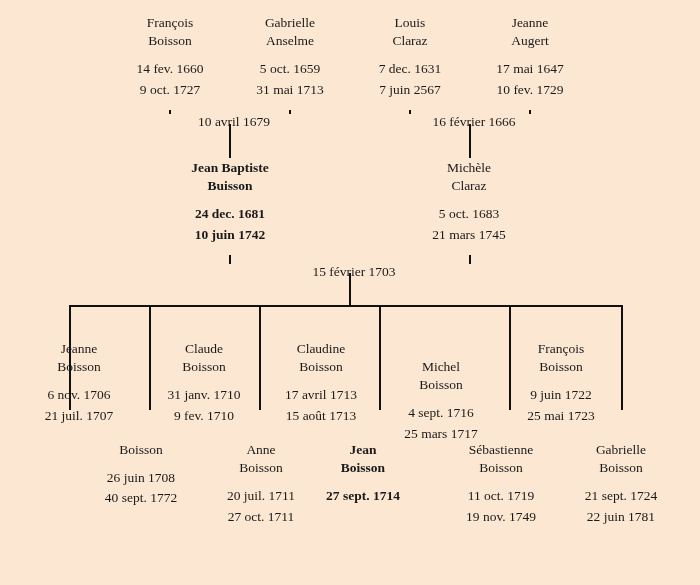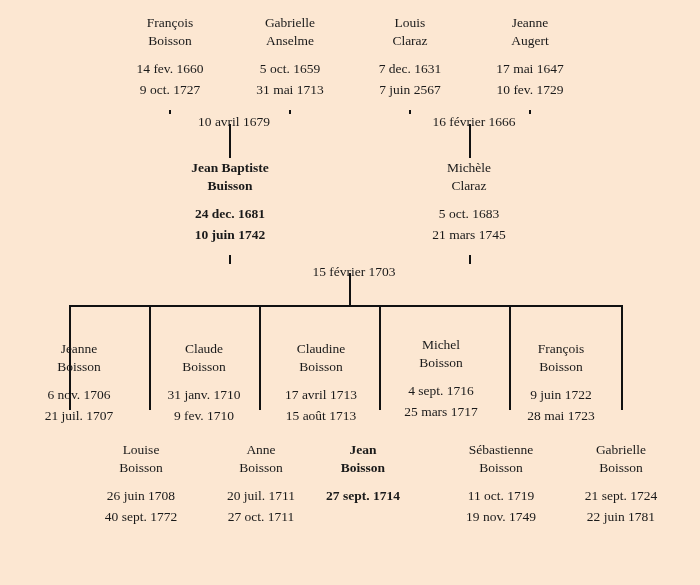--- a/index.html
+++ b/index.html
@@ -144,36 +144,35 @@
     <div class="dates" style="margin-top:2px">9 fev. 1710</div>
   </div>
 
   <div class="person" style="left:262px; top:340px; width:118px;">
     <div class="name">Claudine</div>
     <div class="name">Boisson</div>
     <div class="dates">17 avril 1713</div>
     <div class="dates" style="margin-top:2px">15 août 1713</div>
   </div>
 
-  <div class="person" style="left:382px; top:336px; width:118px;">
+  <div class="person" style="left:382px; top:358px; width:118px;">
     <div class="name">Michel</div>
     <div class="name">Boisson</div>
     <div class="dates">4 sept. 1716</div>
     <div class="dates" style="margin-top:2px">25 mars 1717</div>
   </div>
 
   <div class="person" style="left:502px; top:340px; width:118px;">
     <div class="name">François</div>
     <div class="name">Boisson</div>
     <div class="dates">9 juin 1722</div>
-    <div class="dates" style="margin-top:2px">28 mai 1723</div>
+    <div class="dates" style="margin-top:2px">25 mai 1723</div>
   </div>
 
   <div class="person" style="left:82px; top:441px; width:118px;">
-    <div class="name">Louise</div>
     <div class="name">Boisson</div>
     <div class="dates">26 juin 1708</div>
     <div class="dates" style="margin-top:2px">40 sept. 1772</div>
   </div>
 
   <div class="person" style="left:202px; top:441px; width:118px;">
     <div class="name">Anne</div>
     <div class="name">Boisson</div>
     <div class="dates">20 juil. 1711</div>
     <div class="dates" style="margin-top:2px">27 oct. 1711</div>

